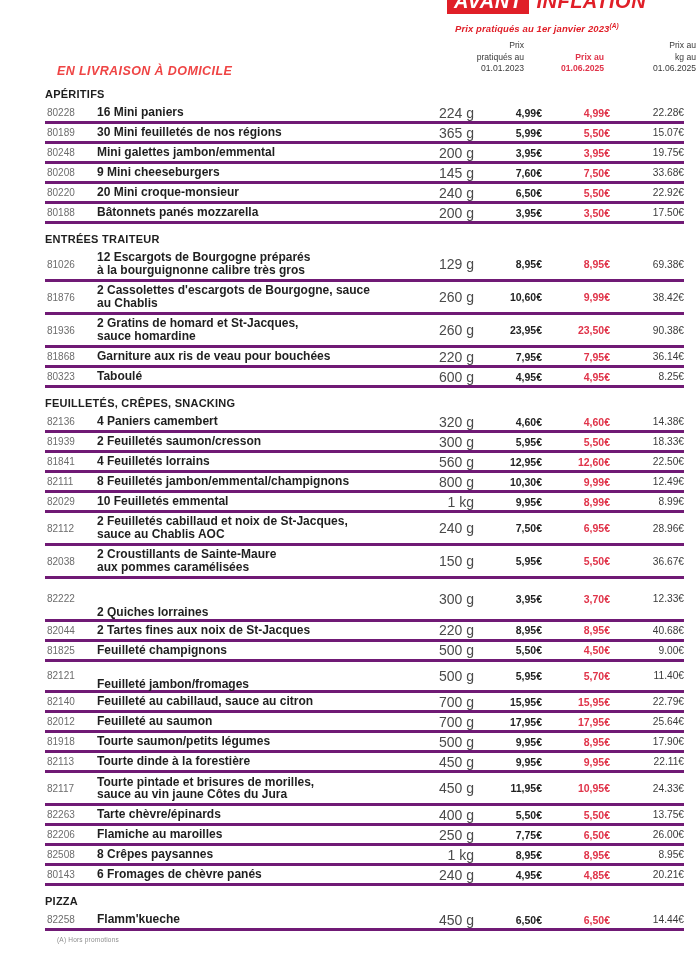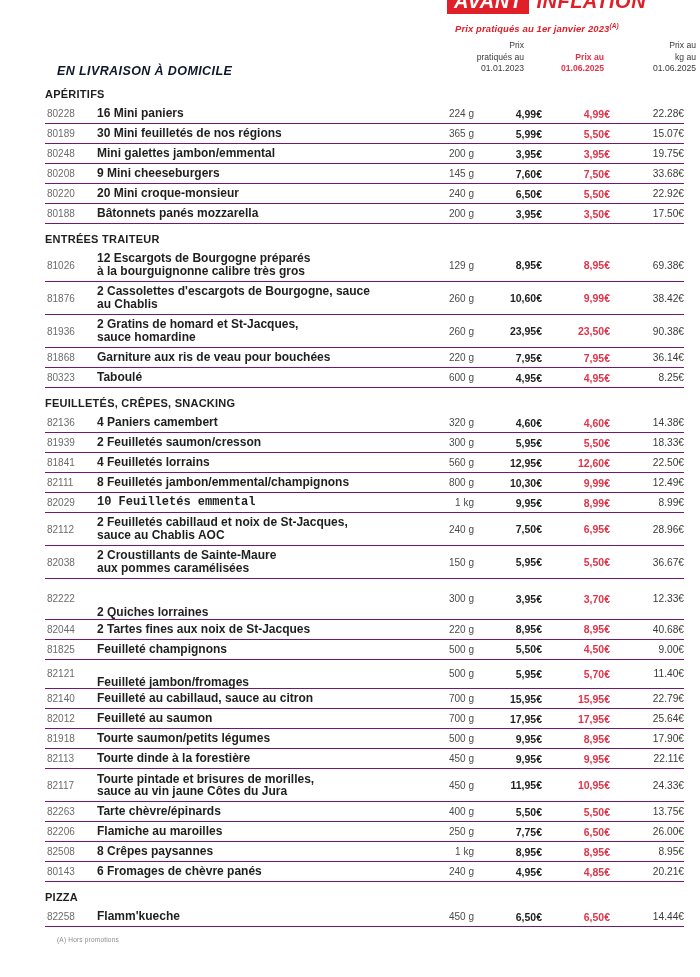--- a/index.html
+++ b/index.html
@@ -85,21 +85,21 @@
 
   
   .doc-title {
     position: absolute;
     top: 64px;
     left: 57px;
     font-size: 12.5px;
     font-weight: bold;
     font-style: italic;
     letter-spacing: 0.4px;
-    color: #0f172a;
+    color: #ef4444;
   }
 
   
   .table {
     position: absolute;
     top: 88px;
     left: 45px;
     width: 639px;
   }
   .section-head {
@@ -107,21 +107,21 @@
     font-weight: bold;
     letter-spacing: 0.25px;
     color: #1f1f1f;
     padding: 9px 0 4px 0;
   }
   .section-head:first-child { padding-top: 0; }
 
   .row {
     display: flex;
     align-items: center;
-    border-bottom: 1px solid #701a75;
+    border-bottom: 3px solid #701a75;
     min-height: 20px;
   }
   .row.twoline { min-height: 33px; }
 
   .c-ref {
     width: 52px;
     flex: 0 0 52px;
     font-size: 10px;
     color: #6c6c6c;
     padding-left: 2px;
@@ -131,21 +131,21 @@
     font-size: 12px;
     font-weight: bold;
     color: #1f1f1f;
     line-height: 12.6px;
     padding-right: 6px;
   }
   .c-weight {
     width: 62px;
     flex: 0 0 62px;
     text-align: right;
-    font-size: 10px;
+    font-size: 14px;
     color: #4a4a4a;
   }
   .c-old {
     width: 68px;
     flex: 0 0 68px;
     text-align: right;
     font-size: 10.5px;
     font-weight: bold;
     color: #1f1f1f;
   }
@@ -324,21 +324,21 @@
       <div class="row">
         <div class="c-ref">82111</div>
         <div class="c-desc" style="white-space: pre-line;">8 Feuilletés jambon/emmental/champignons</div>
         <div class="c-weight">800 g</div>
         <div class="c-old">10,30€</div>
         <div class="c-new">9,99€</div>
         <div class="c-kg">12.49€</div>
       </div>
       <div class="row">
         <div class="c-ref">82029</div>
-        <div class="c-desc" style="white-space: pre-line; font-family: Liberation Mono, monospace;">10 Feuilletés emmental</div>
+        <div class="c-desc" style="white-space: pre-line;">10 Feuilletés emmental</div>
         <div class="c-weight">1 kg</div>
         <div class="c-old">9,95€</div>
         <div class="c-new">8,99€</div>
         <div class="c-kg">8.99€</div>
       </div>
       <div class="row twoline">
         <div class="c-ref">82112</div>
         <div class="c-desc" style="white-space: pre-line;">2 Feuilletés cabillaud et noix de St-Jacques,
 sauce au Chablis AOC</div>
         <div class="c-weight">240 g</div>

